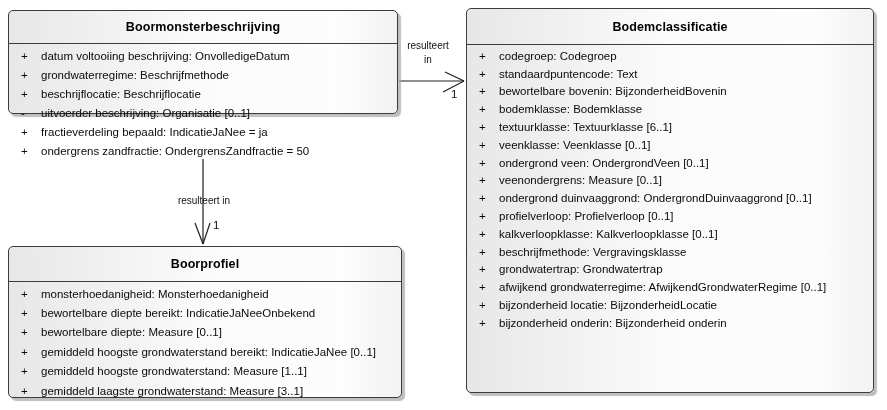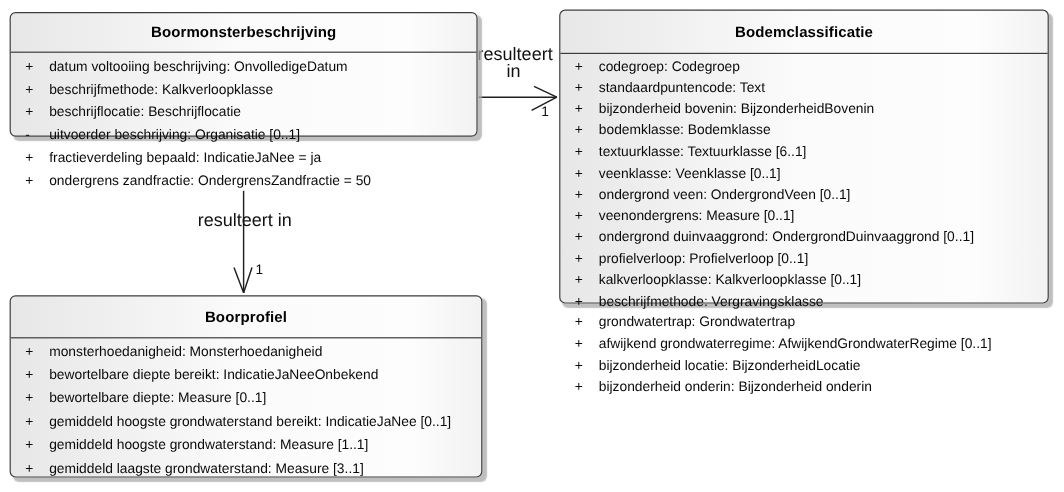--- a/index.html
+++ b/index.html
@@ -33,30 +33,30 @@
     padding-left:12px;
     font-size:11.5px;color:#0a0a0a;
     white-space:nowrap;
   }
   .attr .sign{width:20px;flex:0 0 20px;}
   #c0 .attr{height:19.1px;}
   #c1 .attr{height:17.8px;}
   #c2 .attr{height:19.4px;}
   .edge-label{
     position:absolute;
-    font-size:15px;color:#111;
+    font-size:10px;color:#111;
     text-align:center;
   }
   .mult{
     position:absolute;
     font-size:11.5px;color:#111;
   }
   .lbl-a1{left:398px;top:39px;width:60px;line-height:14px;}
   .mult-a1{left:451px;top:88px;}
-  .lbl-a2{left:158px;top:175px;width:92px;}
+  .lbl-a2{left:158px;top:195px;width:92px;}
   .mult-a2{left:213px;top:219px;}
 </style>
 </head>
 <body>
 
 <div class="canvas">
 
   <svg class="connectors" viewBox="0 0 887 410" xmlns="http://www.w3.org/2000/svg">
 
     <g stroke="#1f1f1f" stroke-width="1.2" fill="none">
@@ -85,21 +85,21 @@
     <div class="cls-title" style="height:33px;">Boormonsterbeschrijving</div>
     <div class="cls-body">
 
         <div class="attr">
           <span class="sign">+</span>
           <span class="atext">datum voltooiing beschrijving: OnvolledigeDatum</span>
         </div>
 
         <div class="attr">
           <span class="sign">+</span>
-          <span class="atext">beschrijfmethode: Kalkverloopklasse</span>
+          <span class="atext">grondwaterregime: Beschrijfmethode</span>
         </div>
 
         <div class="attr">
           <span class="sign">+</span>
           <span class="atext">beschrijflocatie: Beschrijflocatie</span>
         </div>
 
         <div class="attr">
           <span class="sign">-</span>
           <span class="atext">uitvoerder beschrijving: Organisatie [0..1]</span>
@@ -110,37 +110,37 @@
           <span class="atext">fractieverdeling bepaald: IndicatieJaNee = ja</span>
         </div>
 
         <div class="attr">
           <span class="sign">+</span>
           <span class="atext">ondergrens zandfractie: OndergrensZandfractie = 50</span>
         </div>
       </div>
   </div>
 
-  <div class="cls" id="c1" style="left:466px;top:8px;width:408px;height:245px;">
+  <div class="cls" id="c1" style="left:466px;top:8px;width:408px;height:385px;">
     <div class="cls-title" style="height:36px;">Bodemclassificatie</div>
     <div class="cls-body">
 
         <div class="attr">
           <span class="sign">+</span>
           <span class="atext">codegroep: Codegroep</span>
         </div>
 
         <div class="attr">
           <span class="sign">+</span>
           <span class="atext">standaardpuntencode: Text</span>
         </div>
 
         <div class="attr">
           <span class="sign">+</span>
-          <span class="atext">bijzonderheid bovenin: BijzonderheidBovenin</span>
+          <span class="atext">bewortelbare bovenin: BijzonderheidBovenin</span>
         </div>
 
         <div class="attr">
           <span class="sign">+</span>
           <span class="atext">bodemklasse: Bodemklasse</span>
         </div>
 
         <div class="attr">
           <span class="sign">+</span>
           <span class="atext">textuurklasse: Textuurklasse [6..1]</span>

